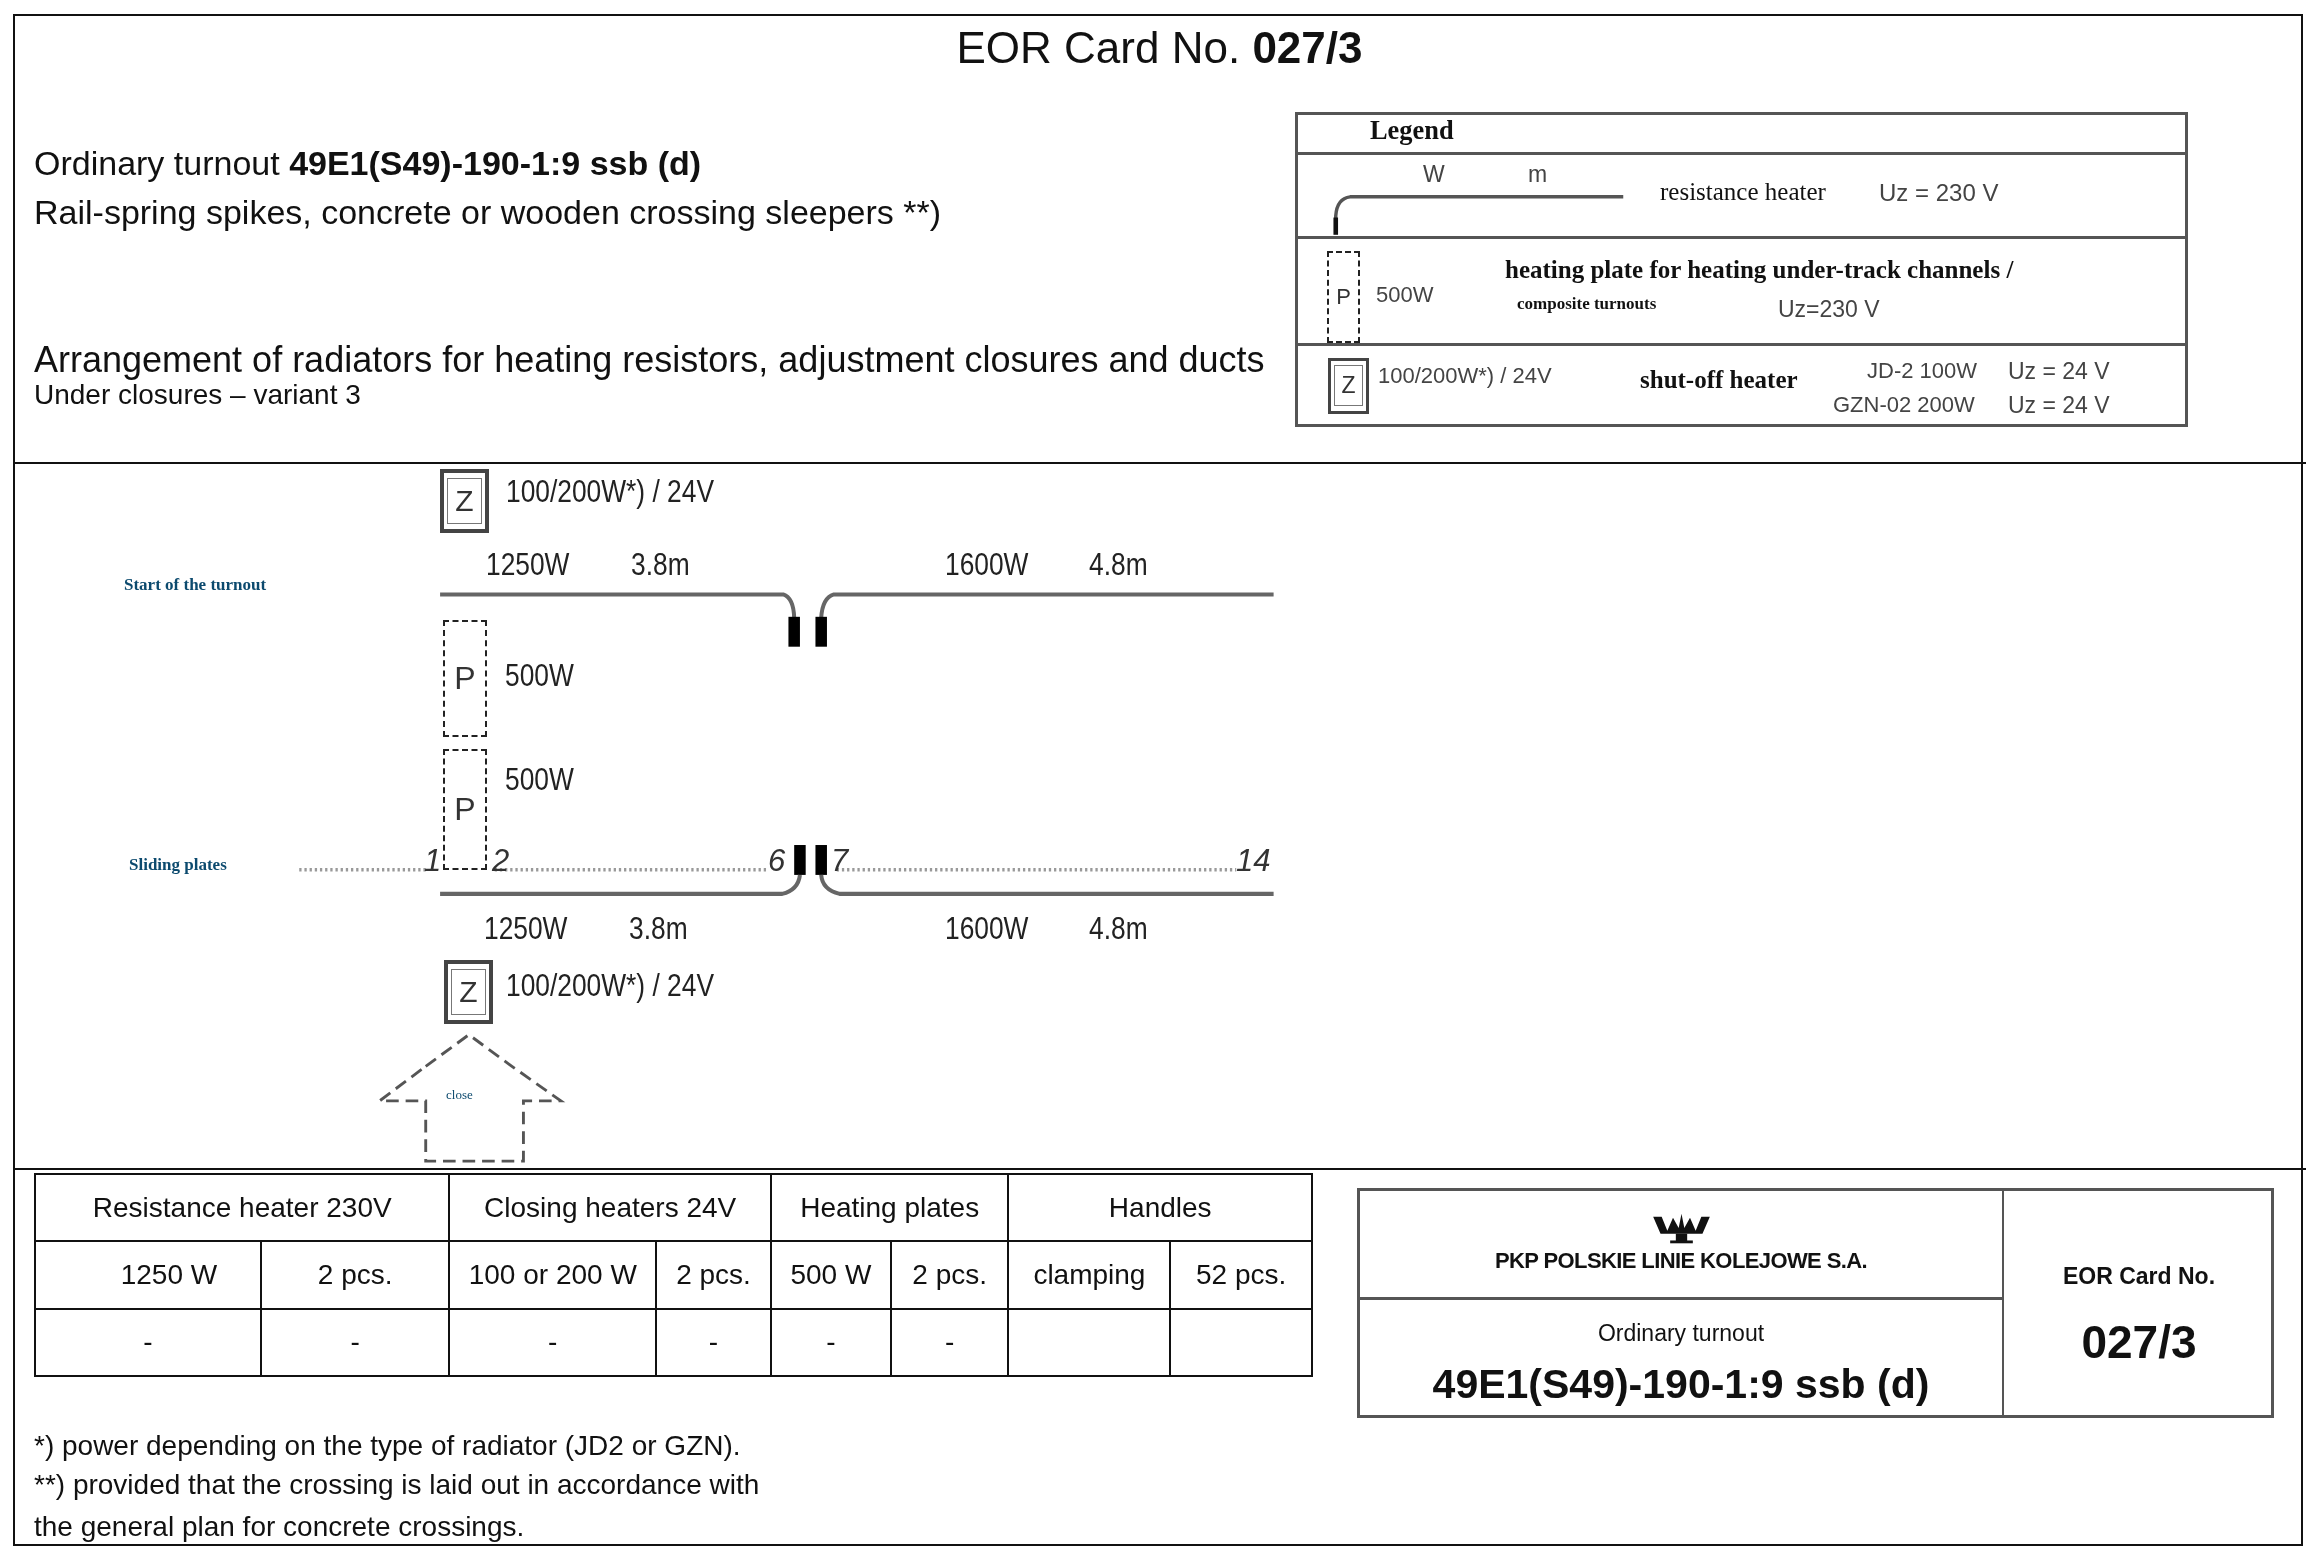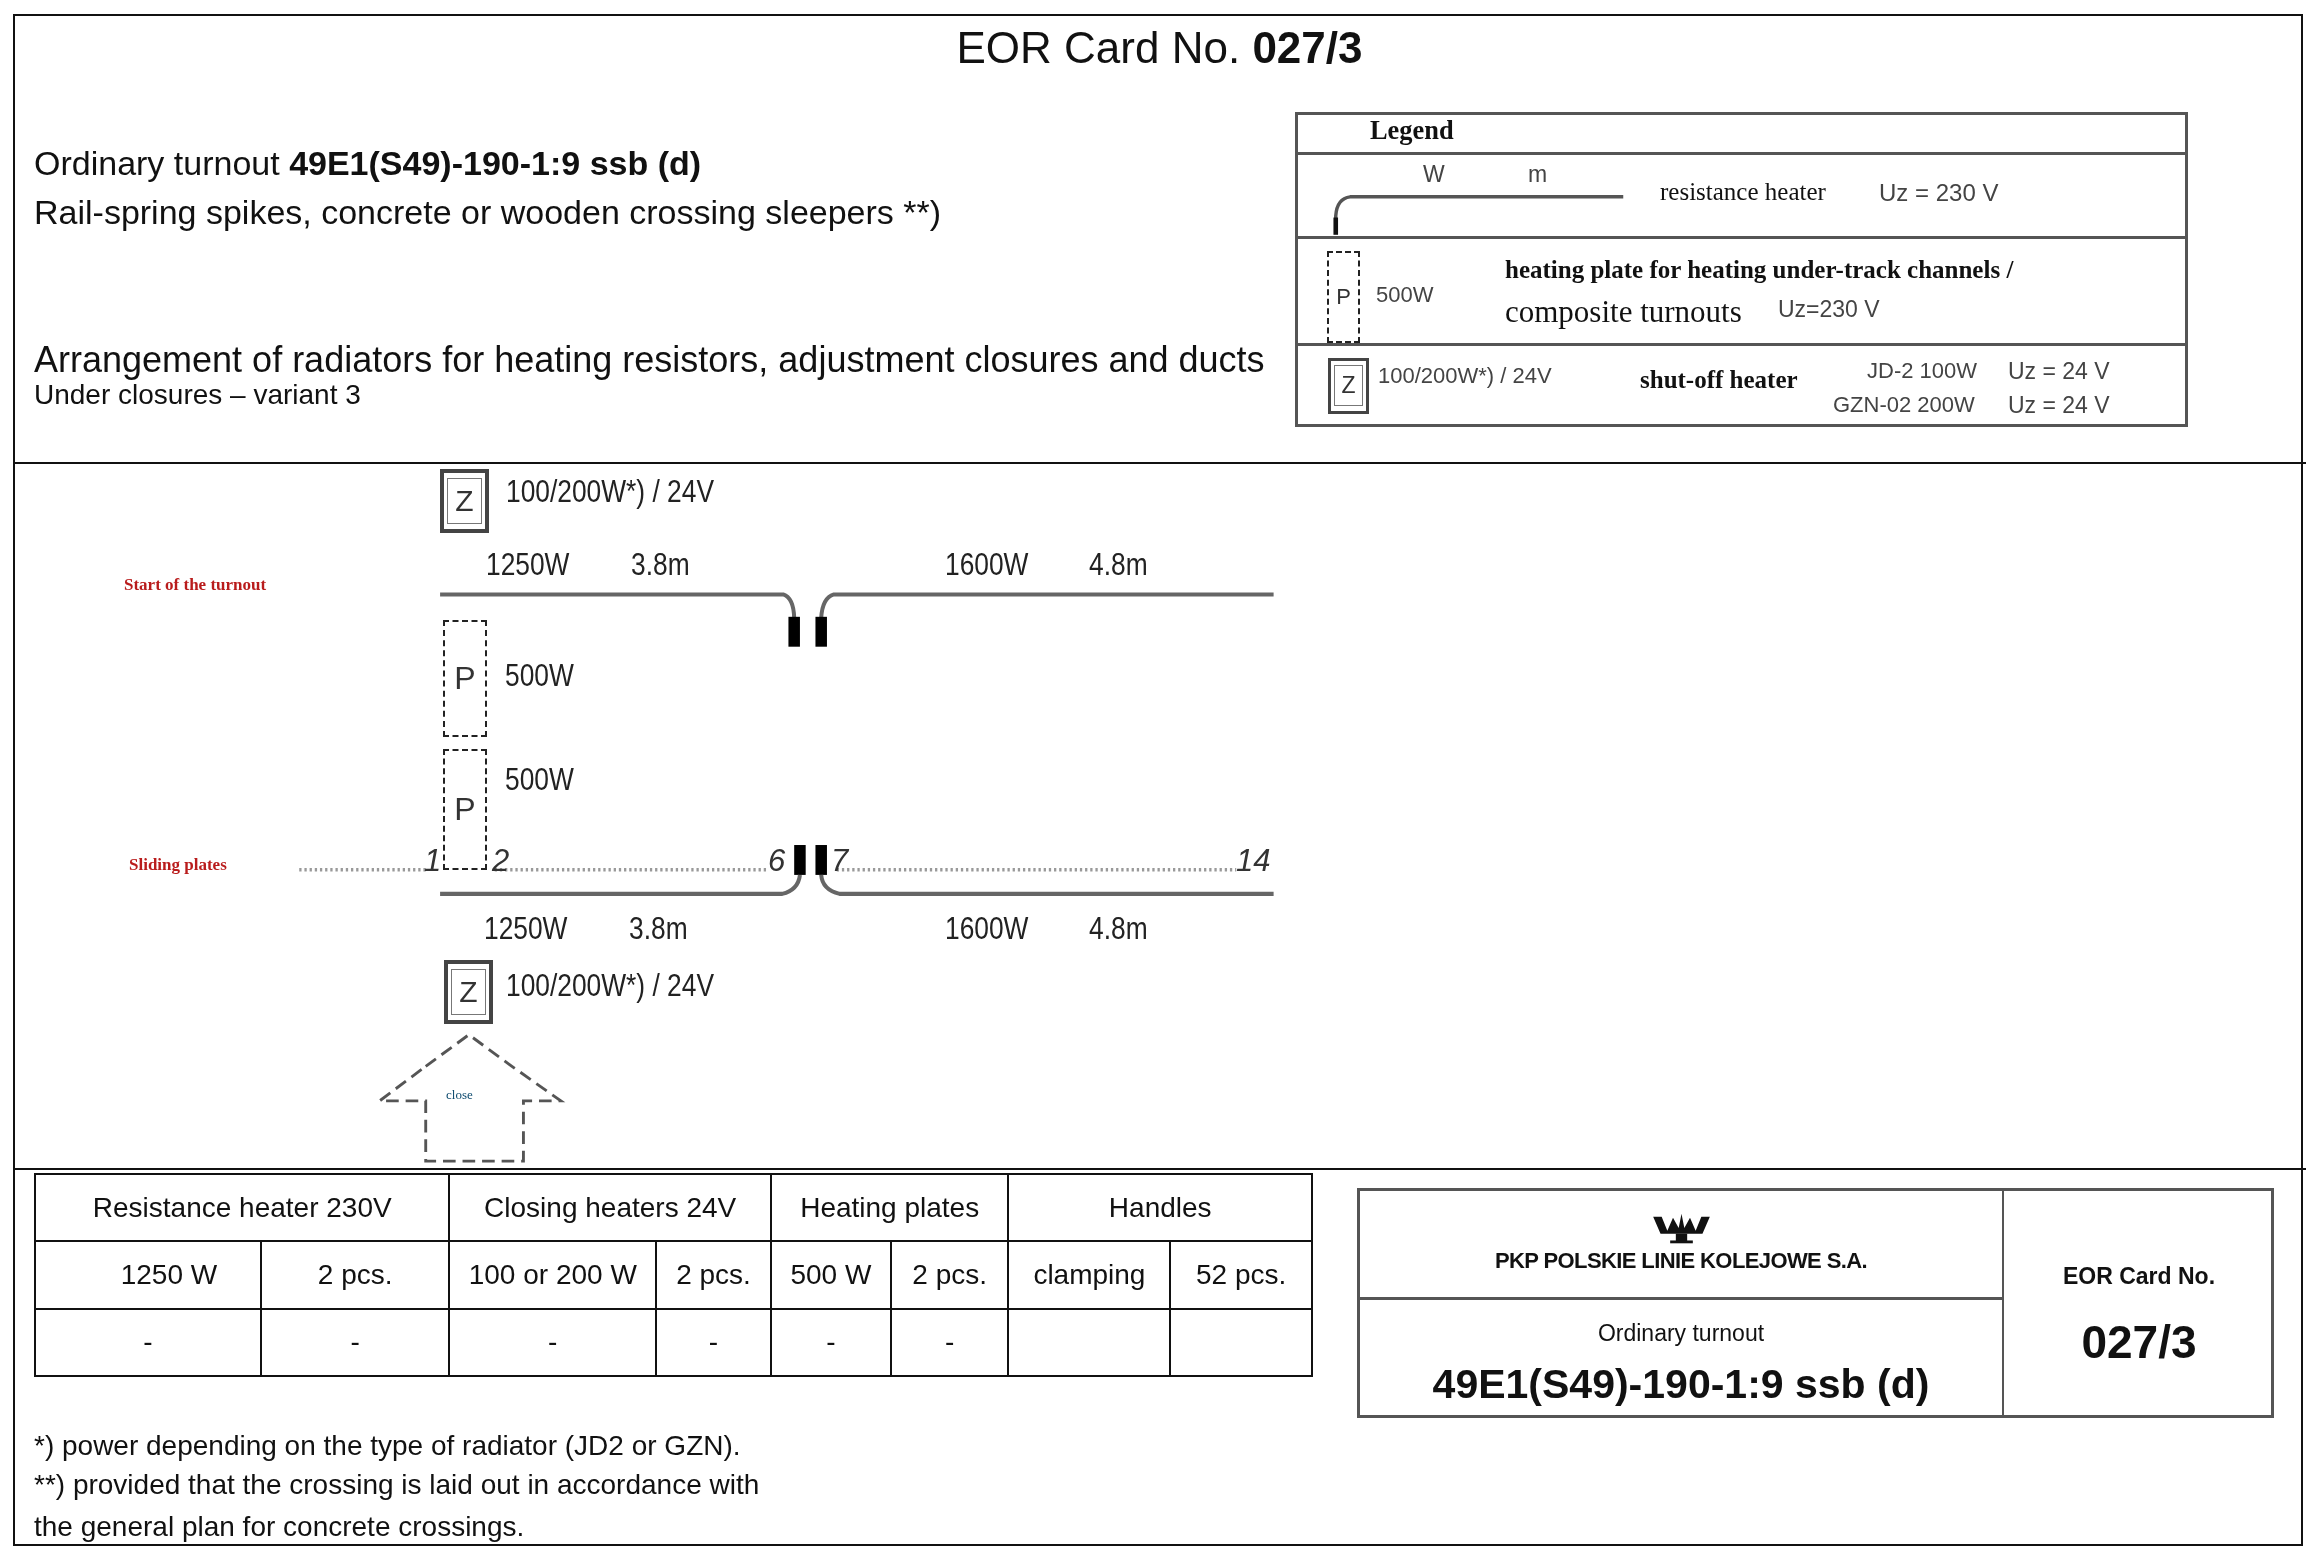--- a/index.html
+++ b/index.html
@@ -15,21 +15,21 @@
   .h4 { position:absolute; left:34px; top:379px; font-size:28px; white-space:nowrap; }
 
   
   .legend { position:absolute; left:1295px; top:112px; width:893px; height:315px; border:3.4px solid #555; box-sizing:border-box; }
   .legend .row { position:absolute; left:0; right:0; border-top:3.4px solid #555; }
   .serif { font-family:"Liberation Serif", serif; }
   .lg-title { position:absolute; left:72px; top:0px; font-size:26.4px; font-weight:bold; }
   .lg-grey { color:#444; font-family:"Liberation Sans", sans-serif; }
 
   
-  .dg-label { font-family:"Liberation Serif", serif; font-weight:bold; font-size:17px; color:#b91c1c; white-space:nowrap; }
+  .dg-label { font-family:"Liberation Serif", serif; font-weight:bold; font-size:17px; color:#0c4a6e; white-space:nowrap; }
   .dg-text { font-size:31px; color:#222; white-space:nowrap; transform:scaleX(0.85); transform-origin:left top; }
   .zbox { position:absolute; border:4px solid #444; box-sizing:border-box; background:#fff; }
   .zbox .inner { position:absolute; left:2.9px; right:2.9px; top:4.6px; bottom:4.6px; border:1.7px solid #777; display:flex; align-items:center; justify-content:center; font-size:30px; color:#333; }
   .pbox { position:absolute; border:2.9px dashed #222; box-sizing:border-box; display:flex; align-items:center; justify-content:center; font-size:32px; color:#333; }
   .num { font-size:31px; font-style:italic; color:#333; }
 
   
   table.spec { position:absolute; left:34px; top:1173px; width:1279px; height:204px; border-collapse:collapse; font-size:28px; }
   table.spec td { border:2.9px solid #111; text-align:center; padding:0; height:40px; }
   
@@ -69,21 +69,21 @@
     <div class="abs lg-grey" style="left:125px; top:5.7px; font-size:23px;">W</div>
     <div class="abs lg-grey" style="left:230px; top:5.7px; font-size:23px;">m</div>
     <div class="abs serif" style="left:362px; top:23px; font-size:25px; font-weight:normal;">resistance heater</div>
     <div class="abs lg-grey" style="left:581px; top:24px; font-size:24px;">Uz = 230 V</div>
   </div>
 
   <div class="row" style="top:121px; height:108px;">
     <div class="pbox" style="left:29px; top:11.5px; width:33px; height:92px; font-size:22px; border-width:2.3px;">P</div>
     <div class="abs lg-grey" style="left:78px; top:43px; font-size:22px;">500W</div>
     <div class="abs serif" style="left:207px; top:17px; font-size:25px; font-weight:bold;">heating plate for heating under-track channels /</div>
-    <div class="abs serif" style="left:207px; top:55px; font-size:31px; font-weight:normal;">composite turnouts</div>
+    <div class="abs serif" style="left:219px; top:55px; font-size:17px; font-weight:bold;">composite turnouts</div>
     <div class="abs lg-grey" style="left:480px; top:57px; font-size:23px;">Uz=230 V</div>
   </div>
 
   <div class="row" style="top:228px; height:80px;">
     <div class="zbox" style="left:30px; top:11.5px; width:41px; height:56px; border-width:3.4px;">
       <div class="inner" style="font-size:23px;">Z</div>
     </div>
     <div class="abs lg-grey" style="left:80px; top:17px; font-size:22px;">100/200W*) / 24V</div>
     <div class="abs serif" style="left:342px; top:20px; font-size:25px; font-weight:bold;">shut-off heater</div>
     <div class="abs lg-grey" style="left:569px; top:11.5px; font-size:22px;">JD-2 100W</div>

